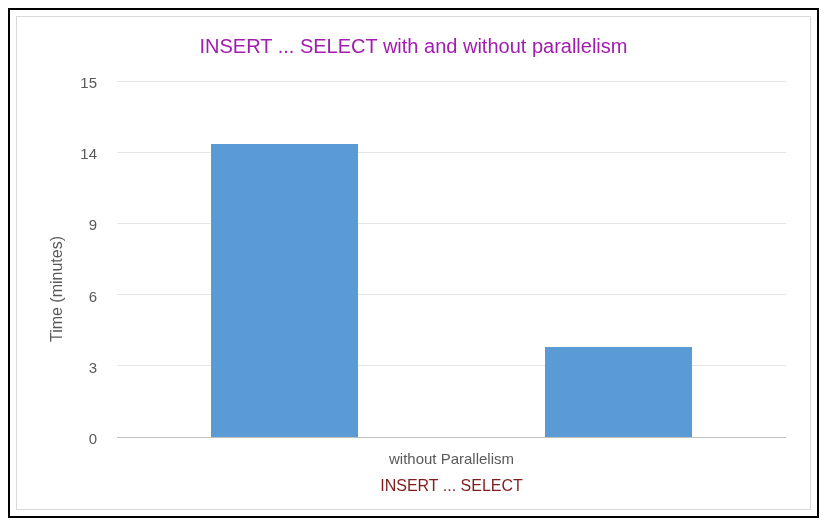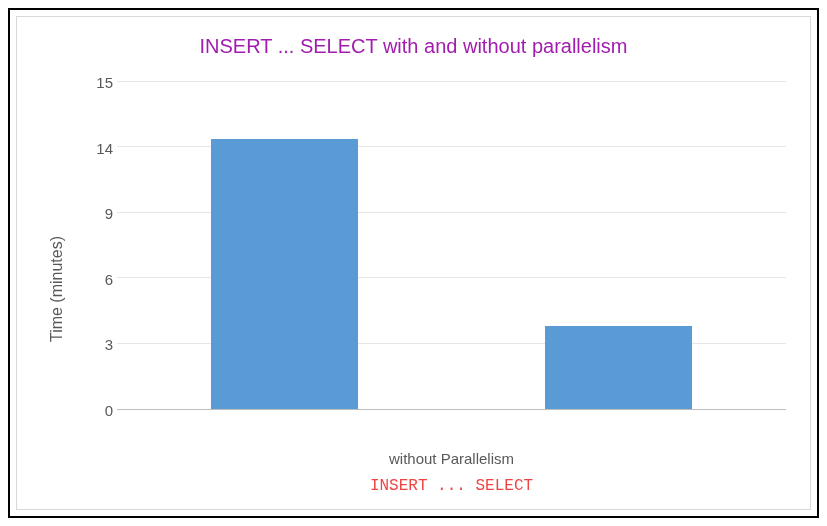--- a/index.html
+++ b/index.html
@@ -60,21 +60,21 @@
     flex: 1;
     display: flex;
     min-height: 0;
   }
   .yticks {
     width: 44px;
     position: relative;
   }
   .ytick {
     position: absolute;
-    right: 4px;
+    right: 20px;
     font-size: 15px;
     color: #595959;
     transform: translateY(50%);
     line-height: 1;
     text-align: right;
     width: 36px;
   }
   
   .plot-area {
     flex: 1;
@@ -106,29 +106,27 @@
   .xaxis-row {
     display: flex;
     margin-left: 44px; 
   }
   .xcat {
     flex: 1;
     text-align: center;
     font-size: 15px;
     color: #595959;
     padding-top: 12px;
-    margin-top: 28px;
   }
   .xlabel {
     text-align: center;
     font-size: 16px;
-    color: #ef4444;
+    color: #7f1d1d;
     margin-left: 44px;
     padding-top: 10px;
-    font-family: Liberation Mono, monospace;
   }
 </style>
 </head>
 <body>
 
 <div class="outer">
   <div class="inner">
 
     <div class="title">INSERT ... SELECT with and without parallelism</div>
 

